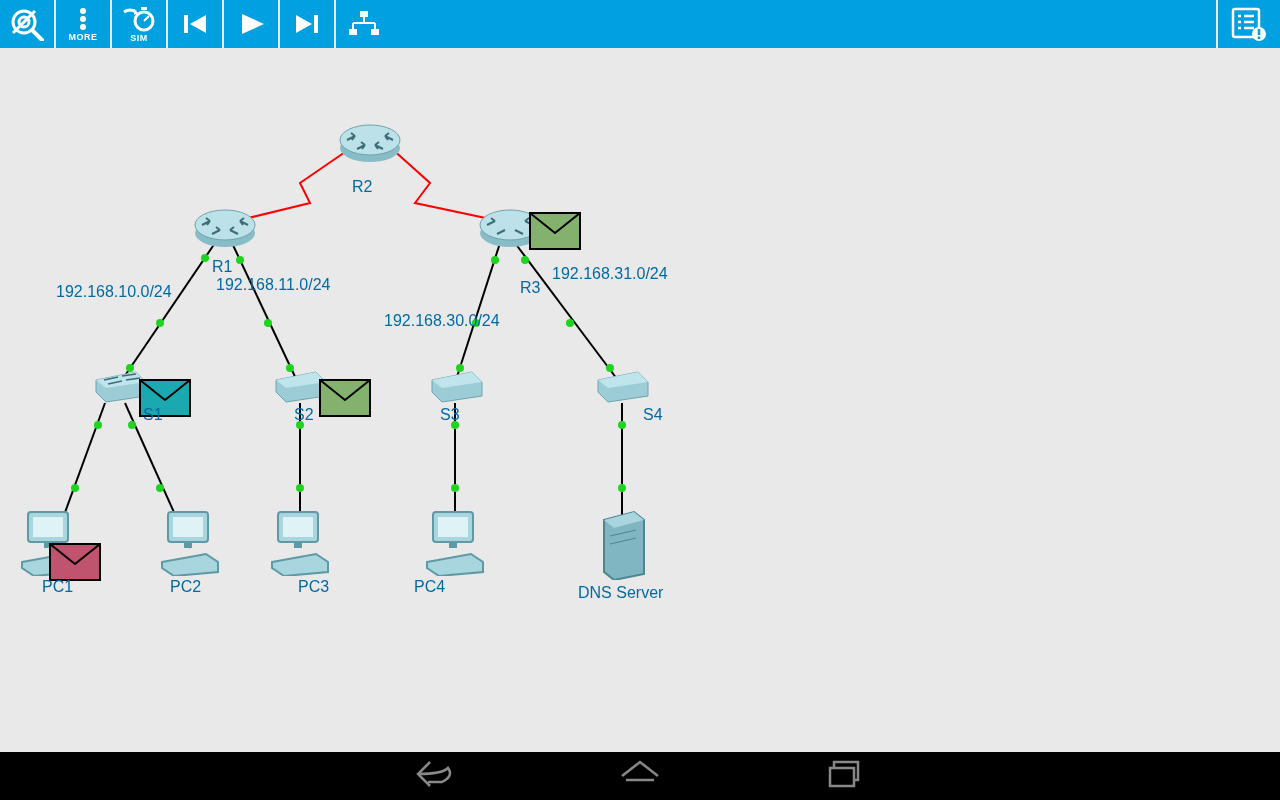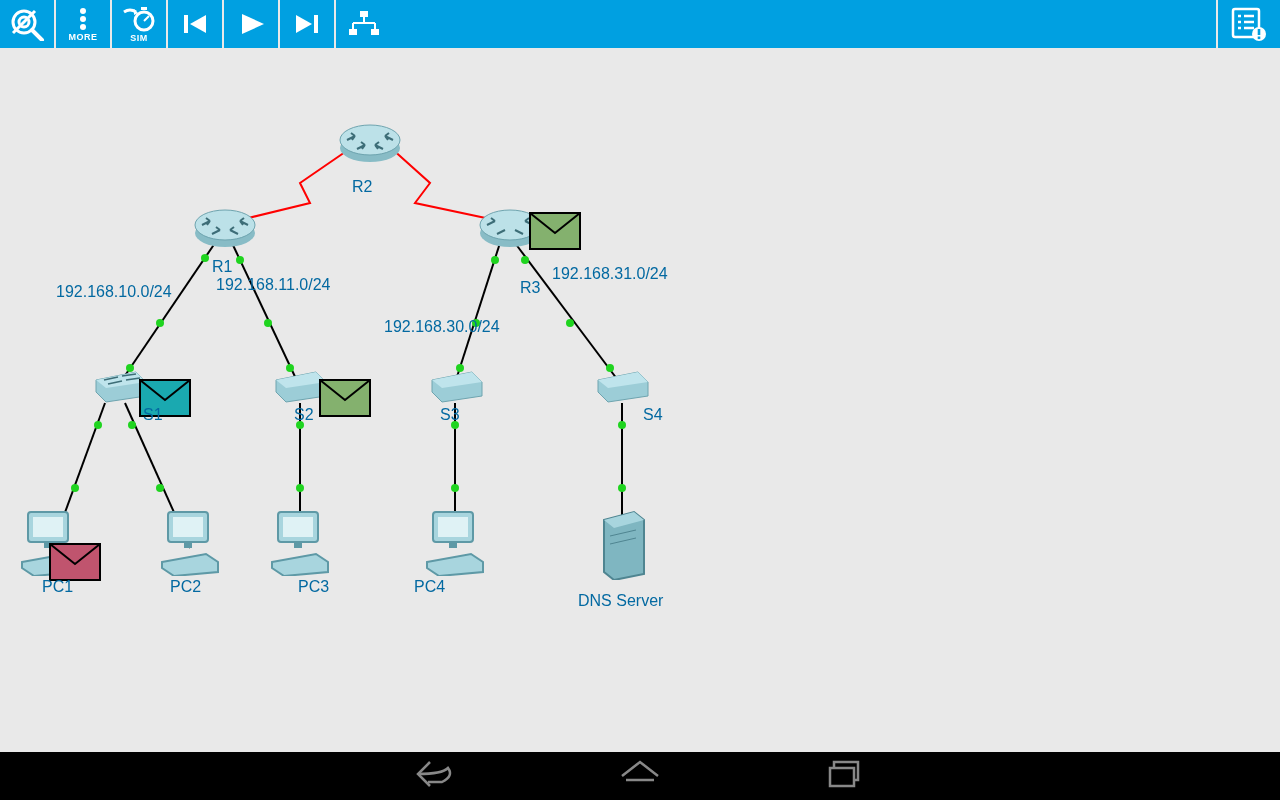--- a/index.html
+++ b/index.html
@@ -257,24 +257,24 @@
   <span class="lbl" style="left:212px;top:210px;">R1</span>
   <span class="lbl" style="left:520px;top:208px;margin-top:23px;">R3</span>
   <span class="lbl" style="left:103px;top:358px;margin-left:40px;">S1</span>
   <span class="lbl" style="left:294px;top:358px;">S2</span>
   <span class="lbl" style="left:440px;top:358px;">S3</span>
   <span class="lbl" style="left:606px;top:358px;margin-left:37px;">S4</span>
   <span class="lbl" style="left:20px;top:530px;margin-left:22px;">PC1</span>
   <span class="lbl" style="left:170px;top:530px;">PC2</span>
   <span class="lbl" style="left:282px;top:530px;margin-left:16px;">PC3</span>
   <span class="lbl" style="left:414px;top:530px;">PC4</span>
-  <span class="lbl" style="left:578px;top:536px;margin-top:8px;">DNS Server</span>
+  <span class="lbl" style="left:578px;top:536px;">DNS Server</span>
   <span class="lbl" style="left:56px;top:235px;">192.168.10.0/24</span>
   <span class="lbl" style="left:216px;top:228px;">192.168.11.0/24</span>
-  <span class="lbl" style="left:384px;top:270px;">192.168.30.0/24</span>
+  <span class="lbl" style="left:384px;top:264px;">192.168.30.0/24</span>
   <span class="lbl" style="left:552px;top:217px;">192.168.31.0/24</span>
 </div>
 
 <div class="navbar">
   <div class="nbtn">
     <svg width="44" height="32" viewBox="0 0 44 32">
       <path d="M16 4 L4 16 L16 28" fill="none" stroke="#888" stroke-width="2.5"></path>
       <path d="M4 16 Q 28 16 34 10 Q 40 18 28 24 L14 24" fill="none" stroke="#888" stroke-width="2.5"></path>
     </svg>
   </div>

